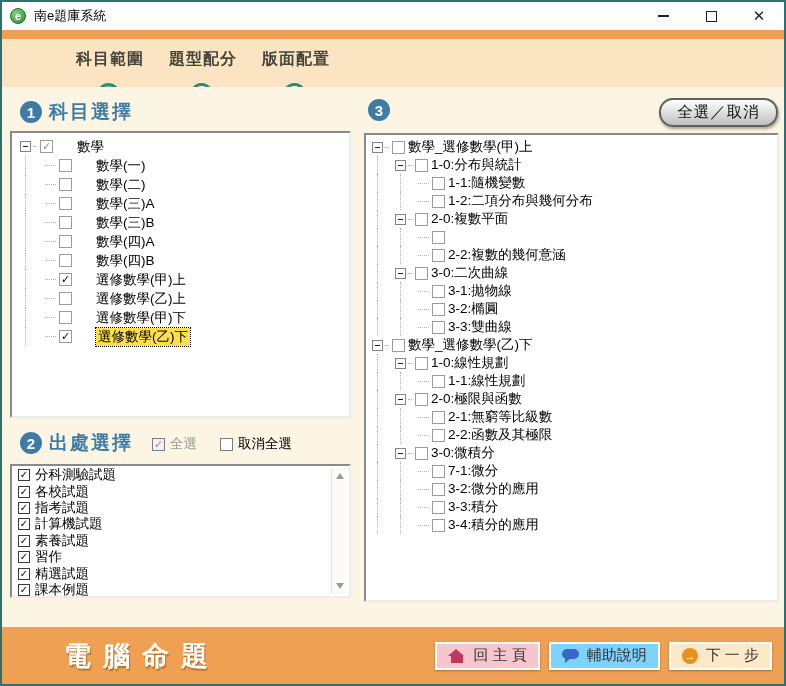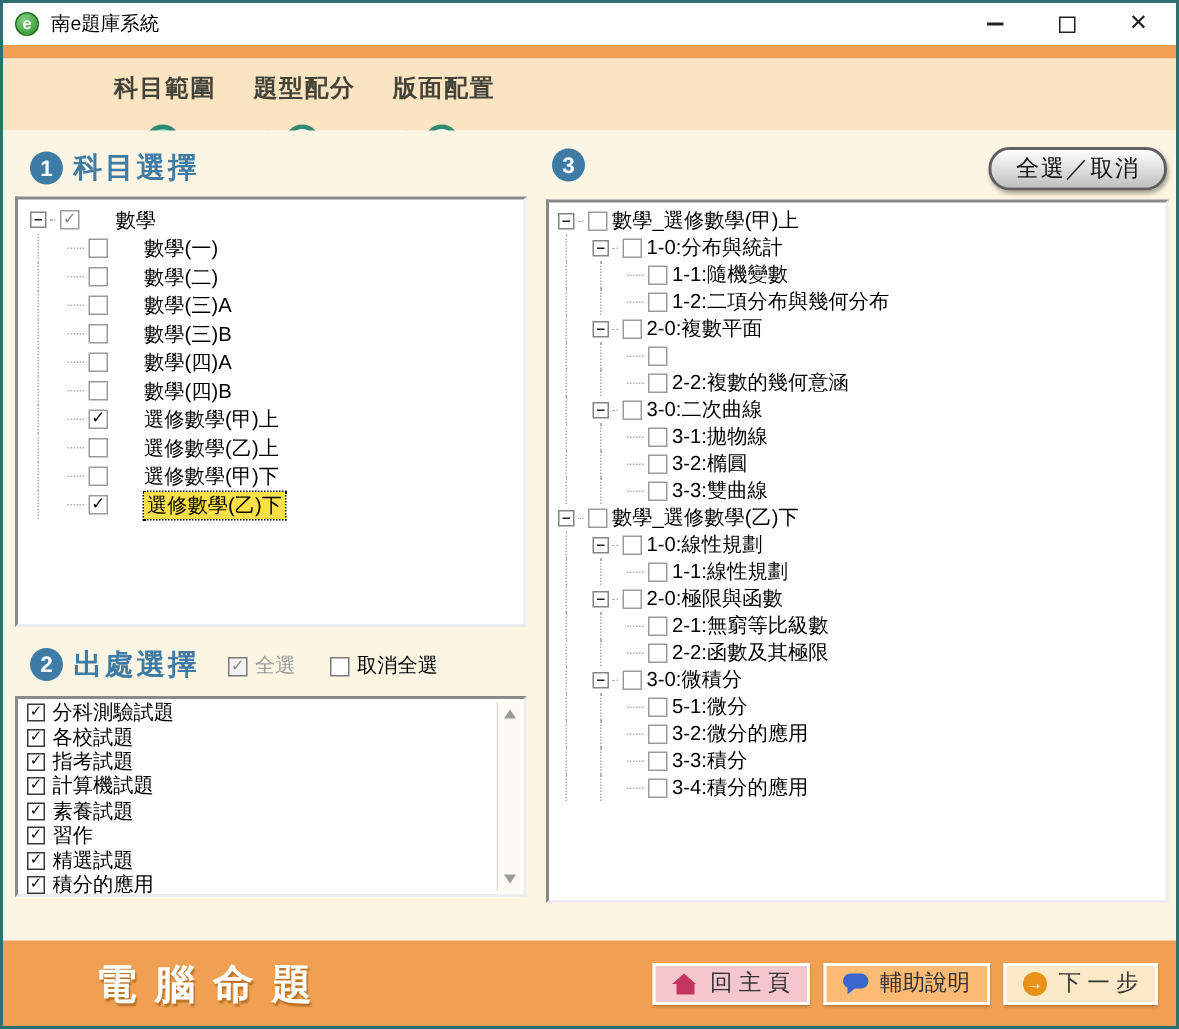--- a/index.html
+++ b/index.html
@@ -66,21 +66,21 @@
     background:linear-gradient(#ffffff,#bfbfbf);border:2px solid #606060;box-shadow:1px 2px 3px rgba(0,0,0,.35);
     display:flex;align-items:center;justify-content:center;font-size:15.5px;color:#111;letter-spacing:1px;cursor:default;}
   
   .bottom-bar{position:absolute;left:0;right:0;bottom:0;height:57px;background:#EFA053;display:flex;align-items:center;}
   .brand{margin-left:62px;font-size:27px;font-weight:bold;color:#fff;letter-spacing:12px;
     text-shadow:1px 2px 1px rgba(186,115,38,1);}
   .fbuttons{margin-left:auto;display:flex;gap:9px;margin-right:12px;}
   .fbtn{height:28px;padding:0 11px;display:flex;align-items:center;gap:8px;border:2px solid #fff;
     box-shadow:0 1px 2px rgba(0,0,0,.3);font-size:15px;color:#333;cursor:default;white-space:nowrap;}
   .btn-home{background:#F6C6CF;}
-  .btn-help{background:#fdba74;}
+  .btn-help{background:#7dd3fc;}
   .btn-next{background:#FBE9C8;}
   .home-icon{position:relative;width:17px;height:14px;flex-shrink:0;}
   .home-icon .roof{position:absolute;top:0;left:0;border-left:8.5px solid transparent;border-right:8.5px solid transparent;border-bottom:7px solid #C2355F;}
   .home-icon .body{position:absolute;top:7px;left:2.5px;width:12px;height:7px;background:#C2355F;}
   .bubble-icon{position:relative;width:17px;height:13px;flex-shrink:0;}
   .bubble-icon .b{position:absolute;top:0;left:0;width:17px;height:10px;background:#3A66CC;border-radius:6px;}
   .bubble-icon .tail{position:absolute;bottom:-1px;left:3px;border-left:0 solid transparent;border-right:6px solid transparent;border-top:5px solid #3A66CC;}
   .next-icon{width:16px;height:16px;border-radius:50%;background:#E8921B;color:#fff;font-size:11px;font-weight:bold;
     display:flex;align-items:center;justify-content:center;flex-shrink:0;}
 </style>
@@ -256,21 +256,21 @@
           <div class="src-row">
             <span class="cb">
               <span class="mark">✓</span>
             </span>
             <span>精選試題</span>
           </div>
           <div class="src-row">
             <span class="cb">
               <span class="mark">✓</span>
             </span>
-            <span>積分的應用</span>
+            <span>課本例題</span>
           </div>
         </div>
       <div class="scrollbar">
         <div class="sb-arrow sb-up">
             <span class="tri-up"></span>
           </div>
         <div class="sb-arrow sb-down">
             <span class="tri-down"></span>
           </div>
       </div>
@@ -402,21 +402,21 @@
           <span class="expbox"></span>
           <span class="hdash" style="width: 4px;"></span>
           <span class="cb"></span>
           <span class="t-label" style="margin-left: 3px;">3-0:微積分</span>
         </div>
         <div class="t-row">
           <span class="vline"></span>
           <span class="vline"></span>
           <span class="hdash" style="width: 11px;"></span>
           <span class="cb"></span>
-          <span class="t-label" style="margin-left: 3px;">5-1:微分</span>
+          <span class="t-label" style="margin-left: 3px;">7-1:微分</span>
         </div>
         <div class="t-row">
           <span class="vline"></span>
           <span class="vline"></span>
           <span class="hdash" style="width: 11px;"></span>
           <span class="cb"></span>
           <span class="t-label" style="margin-left: 3px;">3-2:微分的應用</span>
         </div>
         <div class="t-row">
           <span class="vline"></span>

